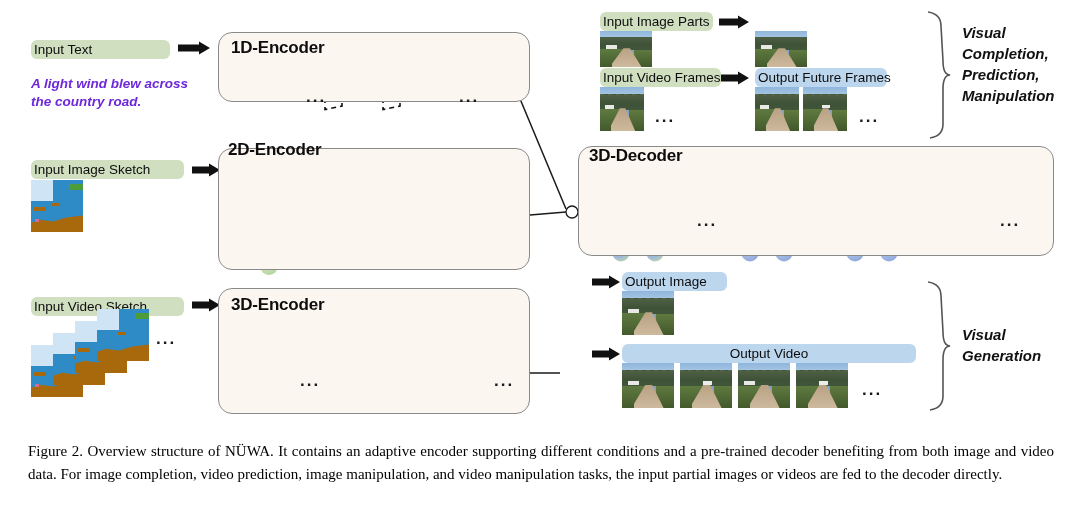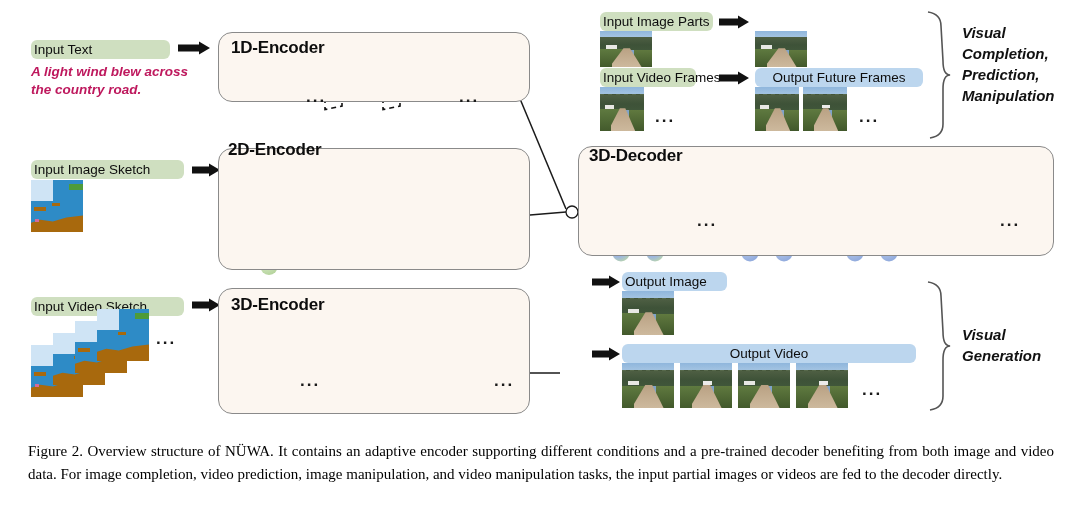--- a/index.html
+++ b/index.html
@@ -44,22 +44,23 @@
   .lbl-green{background:#cfdfc0;}
   .lbl-blue{background:#bcd6ee;}
   .lbl-center{text-align:center;}
 
   .caption-text{
     position:absolute;
     font-style:italic;
     font-weight:bold;
     font-size:13.5px;
     line-height:18px;
-    color:#be185d;
+    color:#6d28d9;
     white-space:pre-line;
+    margin-top:12px;
   }
   .side-note{
     position:absolute;
     font-style:italic;
     font-weight:bold;
     font-size:15px;
     line-height:21px;
     color:#111;
     white-space:pre-line;
   }
@@ -471,33 +472,33 @@
   <div class="photo" style="left:755px;top:31px;width:52px;height:36px;">
     <div class="ph-sky"></div>
       <div class="ph-treeline"></div>
       <div class="ph-trees"></div>
     <div class="ph-grassL"></div>
       <div class="ph-grassR"></div>
       <div class="ph-road"></div>
       <div class="ph-van"></div>
   </div>
 
-  <div class="lbl lbl-green" style="left:600px;top:68px;width:96px;">Input Video Frames</div>
+  <div class="lbl lbl-green" style="left:600px;top:68px;width:121px;">Input Video Frames</div>
   <div class="photo" style="left:600px;top:87px;width:44px;height:44px;">
     <div class="ph-sky"></div>
       <div class="ph-treeline"></div>
       <div class="ph-trees"></div>
     <div class="ph-grassL"></div>
       <div class="ph-grassR"></div>
       <div class="ph-road"></div>
       <div class="ph-van"></div>
   </div>
   <div class="dots" style="left:655px;top:108px;">...</div>
 
-  <div class="lbl lbl-blue lbl-center" style="left:755px;top:68px;width:168px;">Output Future Frames</div>
+  <div class="lbl lbl-blue lbl-center" style="left:755px;top:68px;width:132px;">Output Future Frames</div>
   <div class="photo" style="left:755px;top:87px;width:44px;height:44px;">
     <div class="ph-sky"></div>
       <div class="ph-treeline"></div>
       <div class="ph-trees"></div>
     <div class="ph-grassL"></div>
       <div class="ph-grassR"></div>
       <div class="ph-road"></div>
       <div class="ph-van"></div>
   </div>
   <div class="photo" style="left:803px;top:87px;width:44px;height:44px;">

